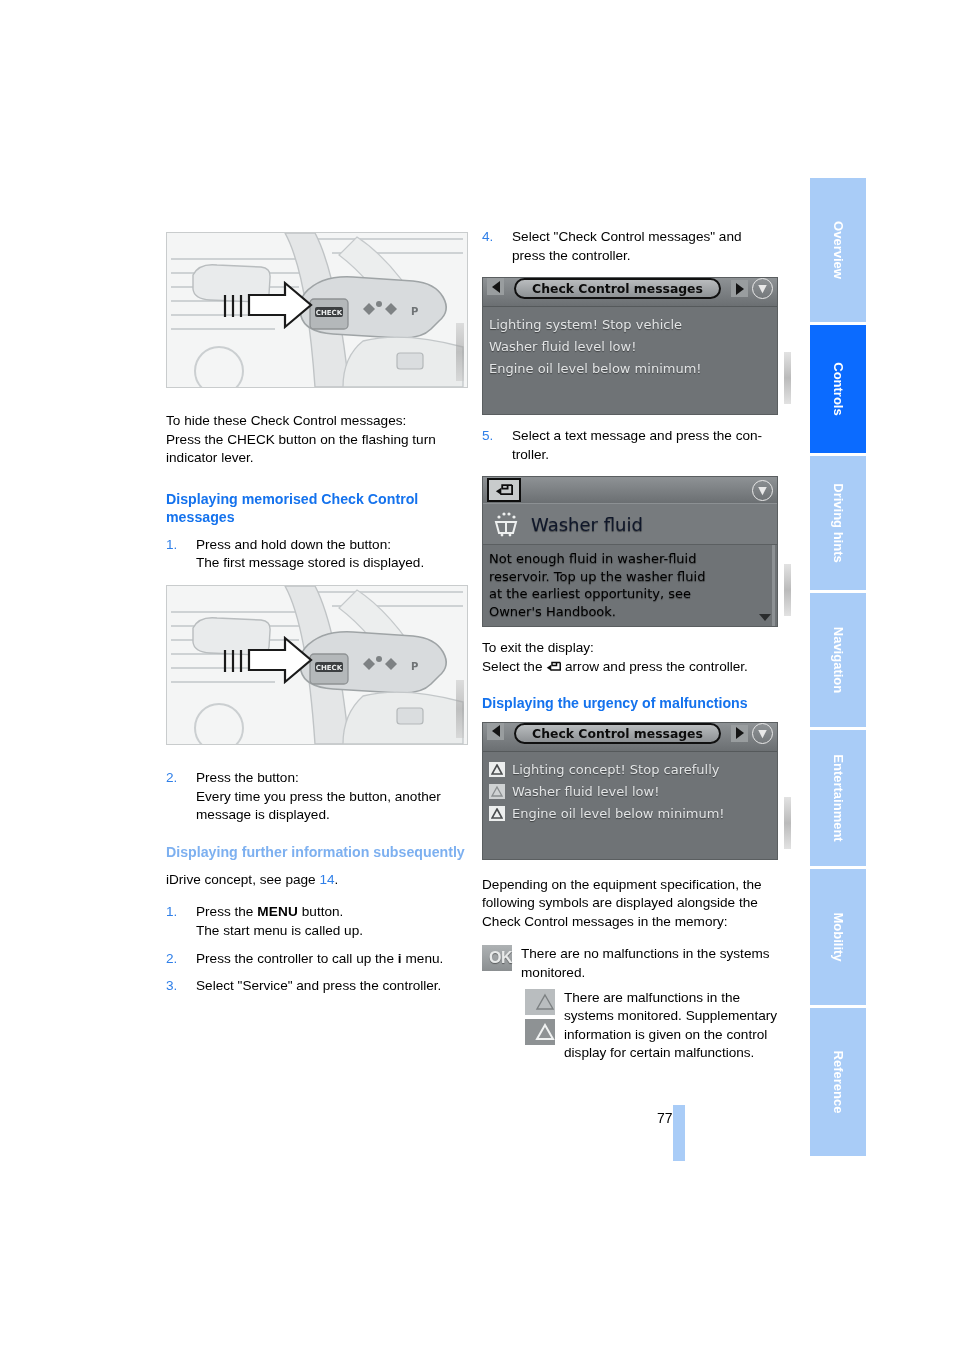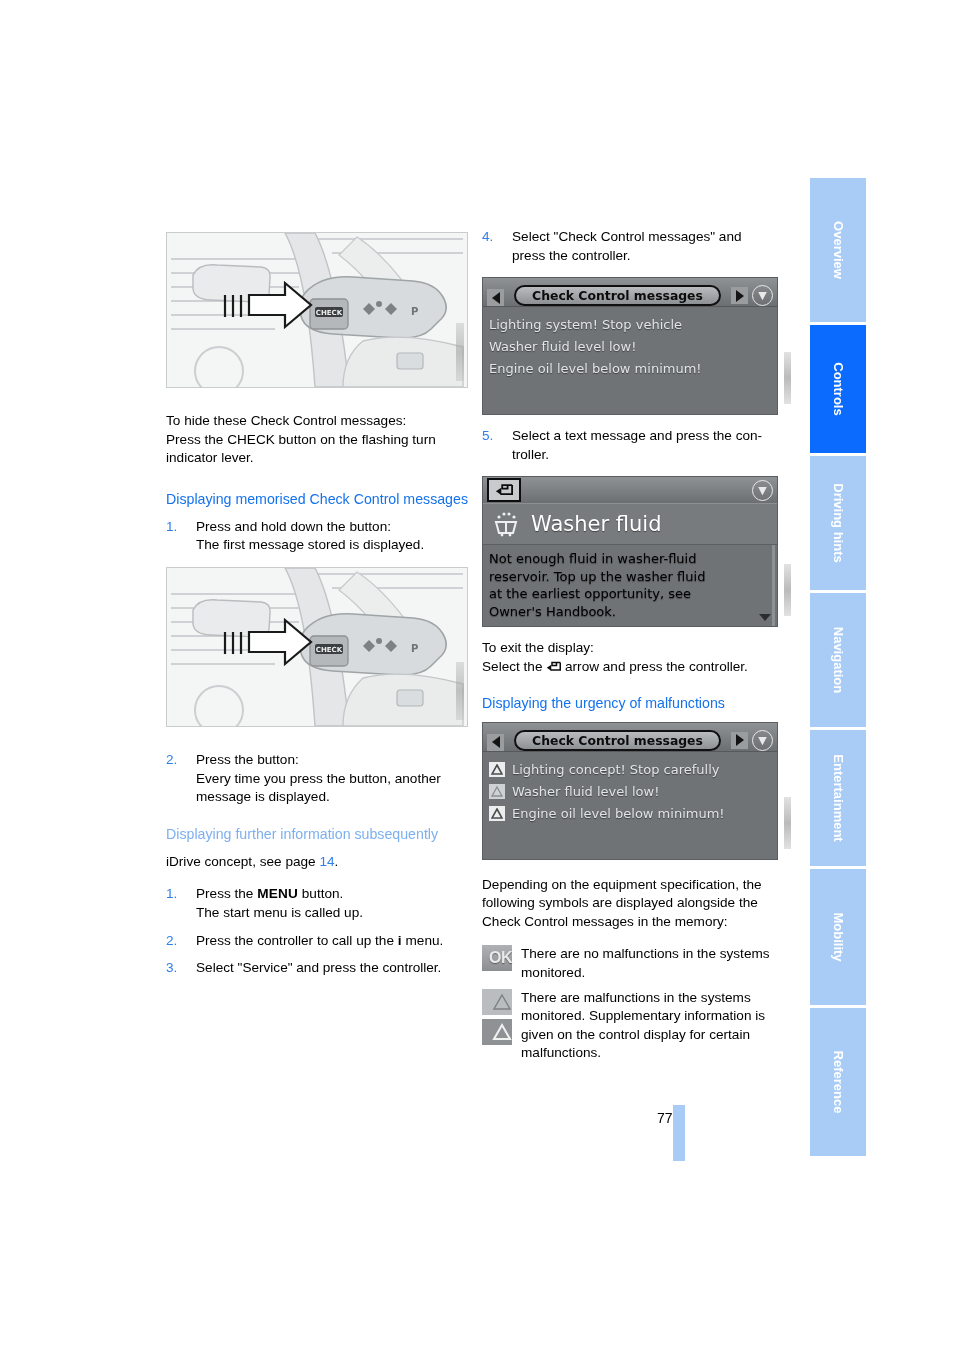--- a/index.html
+++ b/index.html
@@ -9,21 +9,21 @@
     color:#000;position:relative;overflow:hidden;
   }
   .page{position:absolute;inset:0;}
 
   
   .col-left{position:absolute;left:166px;top:232px;width:302px;}
   .col-right{position:absolute;left:482px;top:228px;width:296px;}
 
   
   .para{font-size:13.6px;line-height:18.6px;color:#000;margin:0 0 14px 0;}
-  .h-blue{font-size:14.2px;line-height:18px;font-weight:normal;color:#1472ed;margin:18px 0 10px 0;}
+  .h-blue{font-size:14.2px;line-height:18px;font-weight:bold;color:#1472ed;margin:18px 0 10px 0;}
   .h-blue.light{color:#7db0f0;}
   .h-blue.first{margin-top:22px;}
 
   ol.steps{list-style:none;margin:0 0 12px 0;padding:0;}
   ol.steps li{position:relative;padding-left:30px;font-size:13.6px;line-height:18.6px;margin-bottom:9px;}
   ol.steps li .num{position:absolute;left:0;top:0;color:#2f7fe8;font-size:13.6px;}
   ol.steps li .sub{display:block;}
   .lnk{color:#2f7fe8;}
   .menu-k{font-weight:bold;letter-spacing:.2px;}
 
@@ -34,21 +34,21 @@
   .illus svg{display:block;width:100%;height:100%;}
   .fig-id{position:absolute;right:3px;bottom:6px;width:8px;height:58px;
           background:linear-gradient(180deg,#c8c8c8,#9a9a9a,#c8c8c8);opacity:.55;}
 
   
   .idrive{width:296px;background:#6f7376;border:1px solid #5a5e60;box-sizing:border-box;
           position:relative;margin:0 0 12px 0;font-family:"DejaVu Sans", sans-serif;}
   .idrive .figtag{position:absolute;right:-14px;bottom:10px;width:7px;height:52px;
           background:linear-gradient(180deg,#cfcfcf,#8d8d8d,#cfcfcf);opacity:.6;}
   .id-head{height:28px;background:linear-gradient(180deg,#8e9295,#6b6f72);
-           display:flex;align-items:flex-end;justify-content:space-between;padding:0 4px;
+           display:flex;align-items:flex-start;justify-content:space-between;padding:0 4px;
            border-bottom:1px solid #55595b;position:relative;}
   .id-title{flex:1;display:flex;justify-content:center;}
   .id-pill{background:linear-gradient(180deg,#b9bcbe,#8d9194);border:2px solid #101010;
            border-radius:11px;color:#0c0c0c;font-size:12.4px;font-weight:bold;
            padding:1px 16px;white-space:nowrap;}
   .nav-arrow{width:17px;height:17px;background:#9a9e a0;display:flex;align-items:center;justify-content:center;}
   .nav-arrow{background:#999d9f;}
   .tri{width:0;height:0;border-top:6px solid transparent;border-bottom:6px solid transparent;}
   .tri.l{border-right:8px solid #141414;}
   .tri.r{border-left:8px solid #141414;}
@@ -68,41 +68,41 @@
   
   .idrive2 .id-head2{height:26px;background:linear-gradient(180deg,#8e9295,#6b6f72);
         display:flex;align-items:center;justify-content:space-between;padding:0 4px;}
   .back-box{width:30px;height:20px;background:#c8cbcc;border:2px solid #0d0d0d;
         display:flex;align-items:center;justify-content:center;}
   .back-box svg{width:18px;height:12px;}
   .wf-title{display:flex;align-items:center;gap:8px;background:#777b7e;
         border-top:1px solid #8c9093;border-bottom:1px solid #5b5f61;padding:5px 6px;}
   .wf-ic{width:34px;height:30px;display:flex;align-items:center;justify-content:center;}
   .wf-ic svg{width:30px;height:26px;}
-  .wf-name{color:#ffffff;font-size:21px;text-shadow:0 1px 1px rgba(0,0,0,.45);}
+  .wf-name{color:#0f172a;font-size:18px;text-shadow:0 1px 1px rgba(0,0,0,.45);}
   .wf-body{padding:5px 6px 6px 6px;color:#000000;font-size:13px;line-height:17.5px;
         text-shadow:0 1px 1px rgba(0,0,0,.4);position:relative;}
   .wf-body .dn{position:absolute;right:6px;bottom:5px;width:0;height:0;
         border-left:6px solid transparent;border-right:6px solid transparent;
         border-top:7px solid #2a2c2d;}
   .wf-scroll{position:absolute;right:2px;top:0;bottom:0;width:3px;background:#8d9194;}
 
   
   .legend{margin-top:4px;}
   .leg-row{display:flex;gap:9px;margin-bottom:6px;align-items:flex-start;}
   .leg-ic{flex:0 0 30px;height:26px;background:#9a9e a0;}
   .leg-ic{background:#9da1a3;display:flex;align-items:center;justify-content:flex-end;}
   .leg-ic.ok{background:linear-gradient(180deg,#aeb2b4,#8b8f91);
         color:#e8eaea;font-size:16px;font-weight:bold;letter-spacing:-.5px;
         text-shadow:0 1px 1px rgba(0,0,0,.4);}
   .leg-ic.tri-light{background:#b9bdbf;}
   .leg-ic.tri-strong{background:#8e9294;}
   .leg-ic svg{width:20px;height:18px;}
   .leg-txt{font-size:13.6px;line-height:18.6px;font-family:"Liberation Sans",sans-serif;}
-  .leg-pair{display:flex;gap:9px;align-items:flex-start;}
+  .leg-pair{display:flex;gap:9px;align-items:flex-start;margin-left:43px;}
   .leg-pair .icons{flex:0 0 30px;}
   .leg-pair .icons .leg-ic{margin-bottom:4px;}
 
   
   .tabs{position:absolute;left:810px;top:178px;width:56px;}
   .tab{width:56px;background:#a9ccf7;margin-bottom:3px;position:relative;}
   .tab .lbl{position:absolute;left:50%;top:50%;transform:translate(-50%,-50%) rotate(90deg);
         white-space:nowrap;color:#ffffff;font-size:13px;font-weight:bold;}
   .tab.active{background:#0b6bff;}
   .tab.active .lbl{color:#ffffff;}

